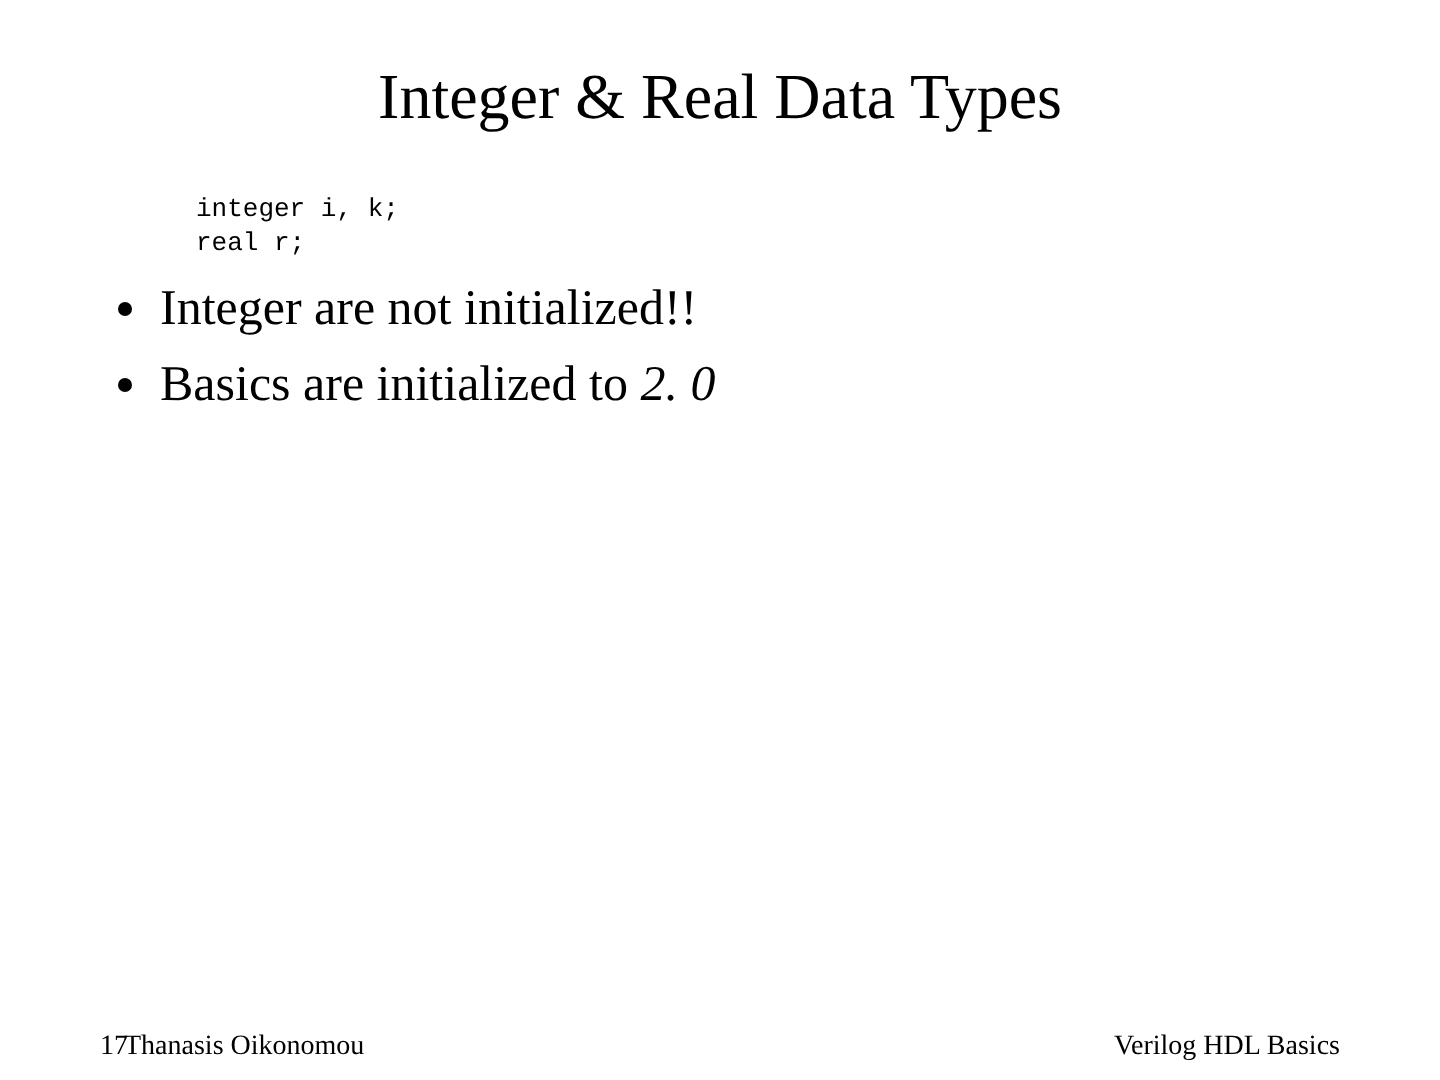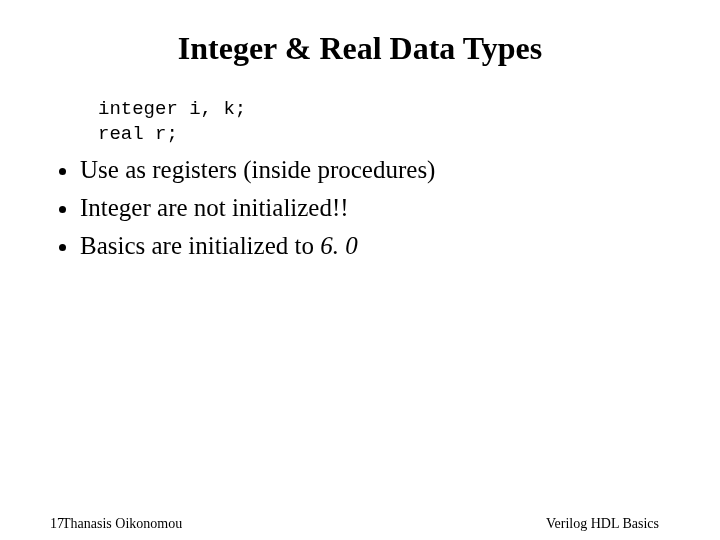--- a/index.html
+++ b/index.html
@@ -16,77 +16,72 @@
     width: 720px;
     height: 540px;
     padding: 20px 50px 20px 50px;
     position: relative;
   }
   .title {
     text-align: center;
     font-size: 32px;
     margin-top: 10px;
     margin-bottom: 30px;
-    font-weight: bold;
+    font-weight: normal;
   }
   ul.top {
     list-style: disc;
     padding-left: 30px;
     margin: 0;
   }
   ul.top > li {
     font-size: 25px;
     margin-top: 10px;
     margin-bottom: 6px;
   }
   .code {
     font-family: "Courier New", Courier, monospace;
-    font-size: 19px;
+    font-size: 13px;
     white-space: pre;
     margin-left: 48px;
     margin-top: 6px;
     margin-bottom: 6px;
     line-height: 1.3;
   }
   .ital {
     font-style: italic;
   }
   .footer {
     position: absolute;
     left: 50px;
     right: 50px;
     bottom: 24px;
     font-size: 14px;
   }
   .footer .author { position: absolute; left: 12px; }
   .footer .page { position: absolute; left: 0; right: 0; text-align: left; }
-  .footer .course { position: absolute; right: 11px; }
+  .footer .course { position: absolute; right: 0; }
 </style>
 </head>
 <body>
 
 <div class="slide">
 
   <div class="title">Integer &amp; Real Data Types</div>
 
   <div class="code">integer i, k;
 real r;</div>
 
-  <ul class="top">
-    <li>
-      <span>Use as registers (inside procedures)</span>
-    </li>
-  </ul>
 
   <ul class="top">
     <li>
       <span>Integer are not initialized!!</span>
     </li>
     <li>
-      <span>Basics are initialized to </span><span class="ital">6. 0</span>
+      <span>Basics are initialized to </span><span class="ital">2. 0</span>
     </li>
   </ul>
 
   <div class="footer">
     <span class="author">Thanasis Oikonomou</span>
     <span class="page">17</span>
     <span class="course">Verilog HDL Basics</span>
   </div>
 
 </div>

